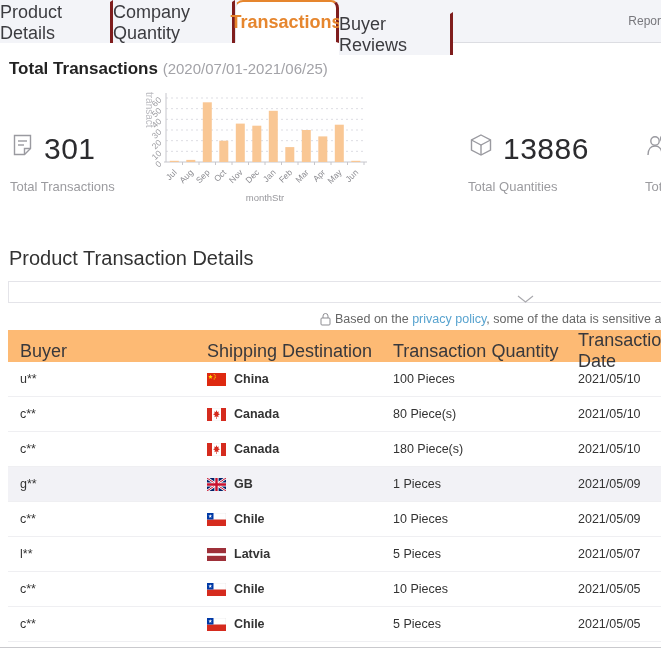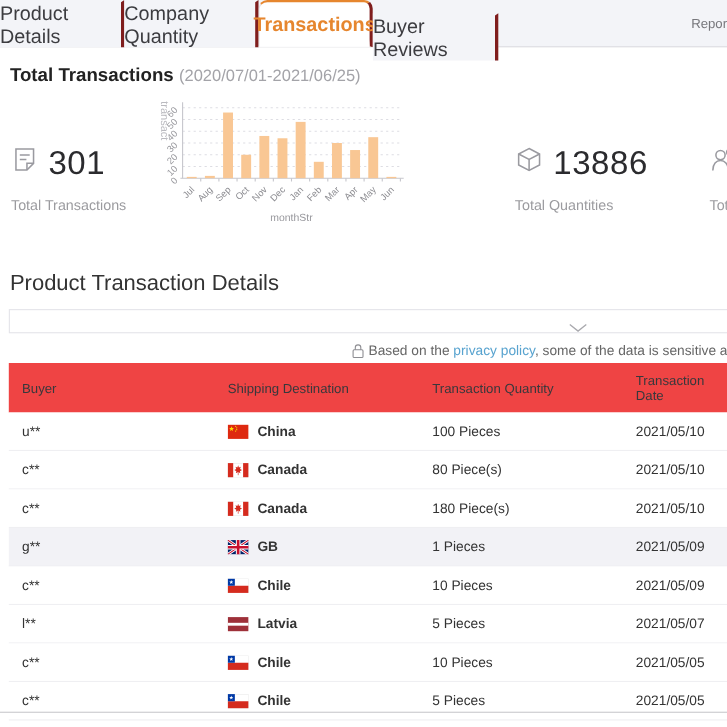--- a/index.html
+++ b/index.html
@@ -46,21 +46,21 @@
   .expander .chev { position:absolute; left:508px; top:7px; }
 
   .privacy { position:absolute; top:311px; left:320px; height:16px; white-space:nowrap;
              font-size:12.5px; color:#666; display:flex; align-items:center; gap:4px; }
   .privacy a { color:#58a3cf; text-decoration:none; }
   .privacy .lock { position:relative; top:1px; }
 
   
   .table { position:absolute; top:330px; left:8px; right:0; }
   .thead, .trow { display:grid; grid-template-columns:187px 186px 185px 1fr; align-items:center; }
-  .thead { background:#ef4444; height:45px; font-size:12px; color:#38383c; }
+  .thead { background:#fdba74; height:32px; font-size:18px; color:#38383c; }
   .thead .cell { padding-left:12px; }
   .trow { height:35px; font-size:12.5px; color:#333; border-bottom:1px solid #efeff2; background:#fff; }
   .trow .cell { padding-left:12px; }
   .trow.highlighted { background:#f2f2f6; }
   .dest { display:flex; align-items:center;font-weight:bold; }
   .flag { display:inline-block; width:19px; height:13px; margin-right:8px; line-height:0; }
   .flag svg { display:block; }
 
   .bottom-divider { position:absolute; top:647px; left:0; right:0; height:1px; background:#c9c9cd; }
 </style>

